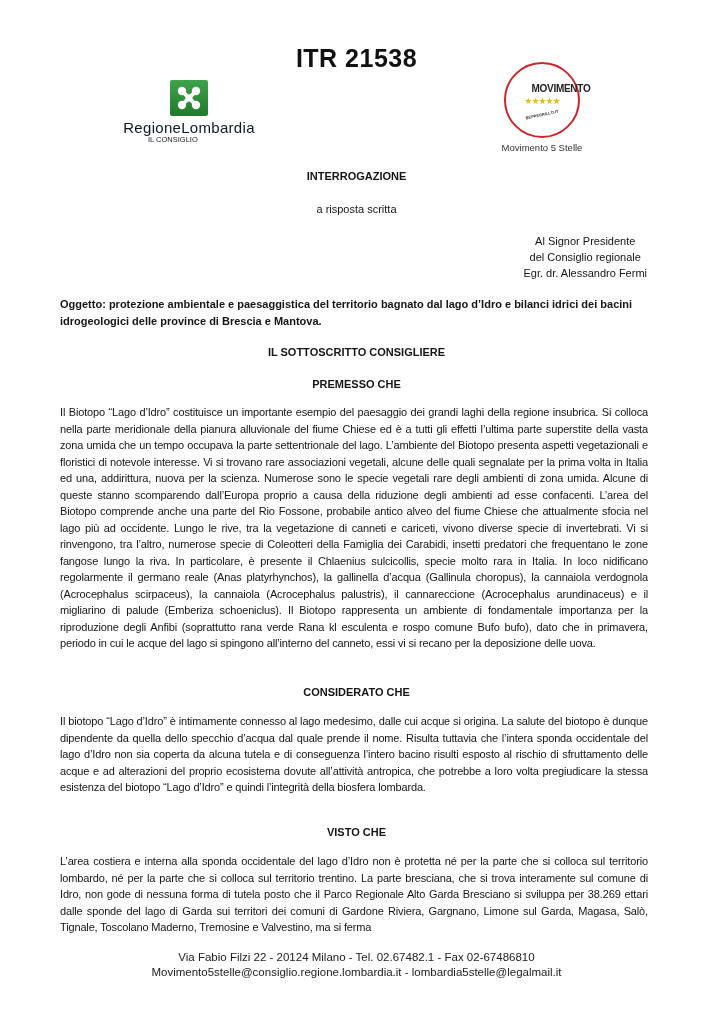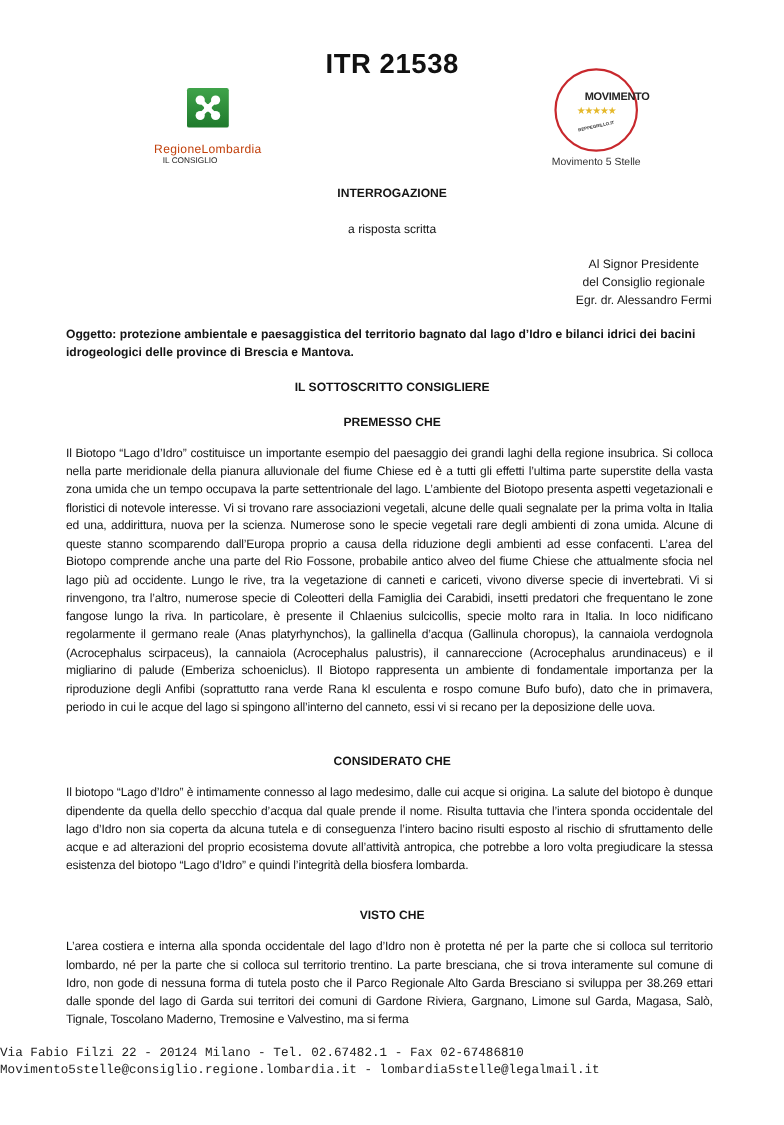--- a/index.html
+++ b/index.html
@@ -3,34 +3,34 @@
 <meta charset="utf-8">
 <style>
   html, body { margin: 0; padding: 0; background: #ffffff; }
   body { width: 713px; height: 1023px; position: relative; overflow: hidden; color: #111; }
   .page { position: absolute; left: 0; top: 0; width: 713px; height: 1023px; }
   .title { position: absolute; top: 44px; left: 0; width: 713px; text-align: center;
     font-family: "Liberation Sans", sans-serif; font-weight: bold; font-size: 25px; letter-spacing: 0.5px; color: #111; }
   .logo-left { position: absolute; left: 118px; top: 80px; width: 142px; text-align: center; }
   .lombardia-box { width: 38px; height: 36px; margin: 0 auto; background: linear-gradient(#3fa34a, #1f7a2c); border-radius: 2px; position: relative; }
   .lombardia-box svg { position: absolute; left: 4px; top: 3px; }
-  .lombardia-name { font-family: "Liberation Sans", sans-serif; font-size: 11px; color: #c2410c; margin-top: 14px; letter-spacing: 0.3px; }
+  .lombardia-name { font-family: "Liberation Sans", sans-serif; font-size: 15px; color: #0f172a; margin-top: 3px; letter-spacing: 0.3px; }
   .lombardia-sub { font-family: "Liberation Sans", sans-serif; font-size: 7.5px; color: #222; text-align: left; padding-left: 30px; margin-top: -1px; }
   .logo-right { position: absolute; left: 478px; top: 62px; width: 128px; text-align: center; }
   .m5s-circle { width: 72px; height: 72px; border: 2px solid #c8282d; border-radius: 50%; margin: 0 auto; position: relative; background: #fff; }
   .m5s-word { position: absolute; top: 19px; left: 0; width: 72px; text-align: center; font-family: "Liberation Sans", sans-serif; font-weight: bold; font-size: 10px; color: #222; letter-spacing: -0.3px; padding-left: 19px; }
   .m5s-stars { position: absolute; top: 32px; left: 0; width: 72px; text-align: center; font-size: 9px; color: #e5b82a; letter-spacing: -1px; }
   .m5s-url { position: absolute; top: 48px; left: 8px; width: 56px; text-align: center; font-family: "Liberation Sans", sans-serif; font-size: 4px; font-weight: bold; color: #333; transform: rotate(-12deg); }
   .m5s-caption { font-family: "Liberation Sans", sans-serif; font-size: 9.5px; color: #333; margin-top: 4px; text-align: center; }
   .center-head { position: absolute; left: 0; width: 713px; text-align: center; font-family: "Liberation Sans", sans-serif; font-size: 11px; color: #151515; }
   .bold { font-weight: bold; }
   .addressee { position: absolute; right: 66px; top: 233px; text-align: center; font-family: "Liberation Sans", sans-serif; font-size: 11px; line-height: 16px; color: #151515; }
   .oggetto { position: absolute; left: 60px; width: 590px; top: 296px; font-family: "Liberation Sans", sans-serif; font-size: 11px; line-height: 16.5px; font-weight: bold; color: #151515; }
   .para { position: absolute; left: 60px; width: 588px; text-align: justify; font-family: "Liberation Sans", sans-serif; font-size: 11px; line-height: 16.5px; color: #151515; margin: 0; letter-spacing: -0.15px; }
-  .footer { position: absolute; left: 0; width: 713px; top: 950px; text-align: left; font-family: Liberation Mono, monospace; font-size: 11.5px; line-height: 15px; color: #222; }
+  .footer { position: absolute; left: 0; width: 713px; top: 950px; text-align: center; font-family: Liberation Sans, sans-serif; font-size: 11.5px; line-height: 15px; color: #222; }
 </style>
 </head>
 <body>
 
 <div class="page">
 
   <div class="title">ITR 21538</div>
 
   <div class="logo-left">
     <div class="lombardia-box">

